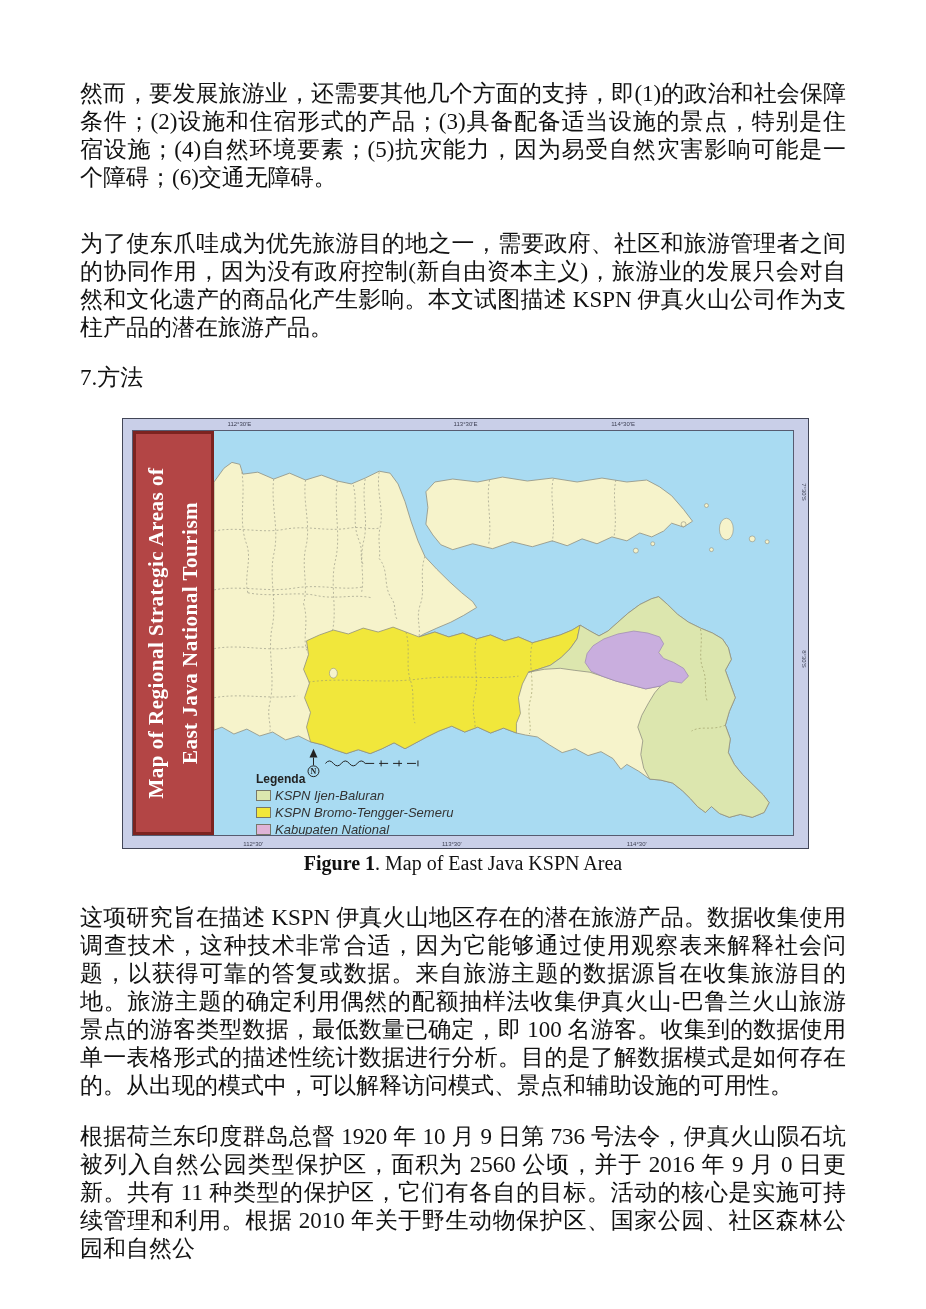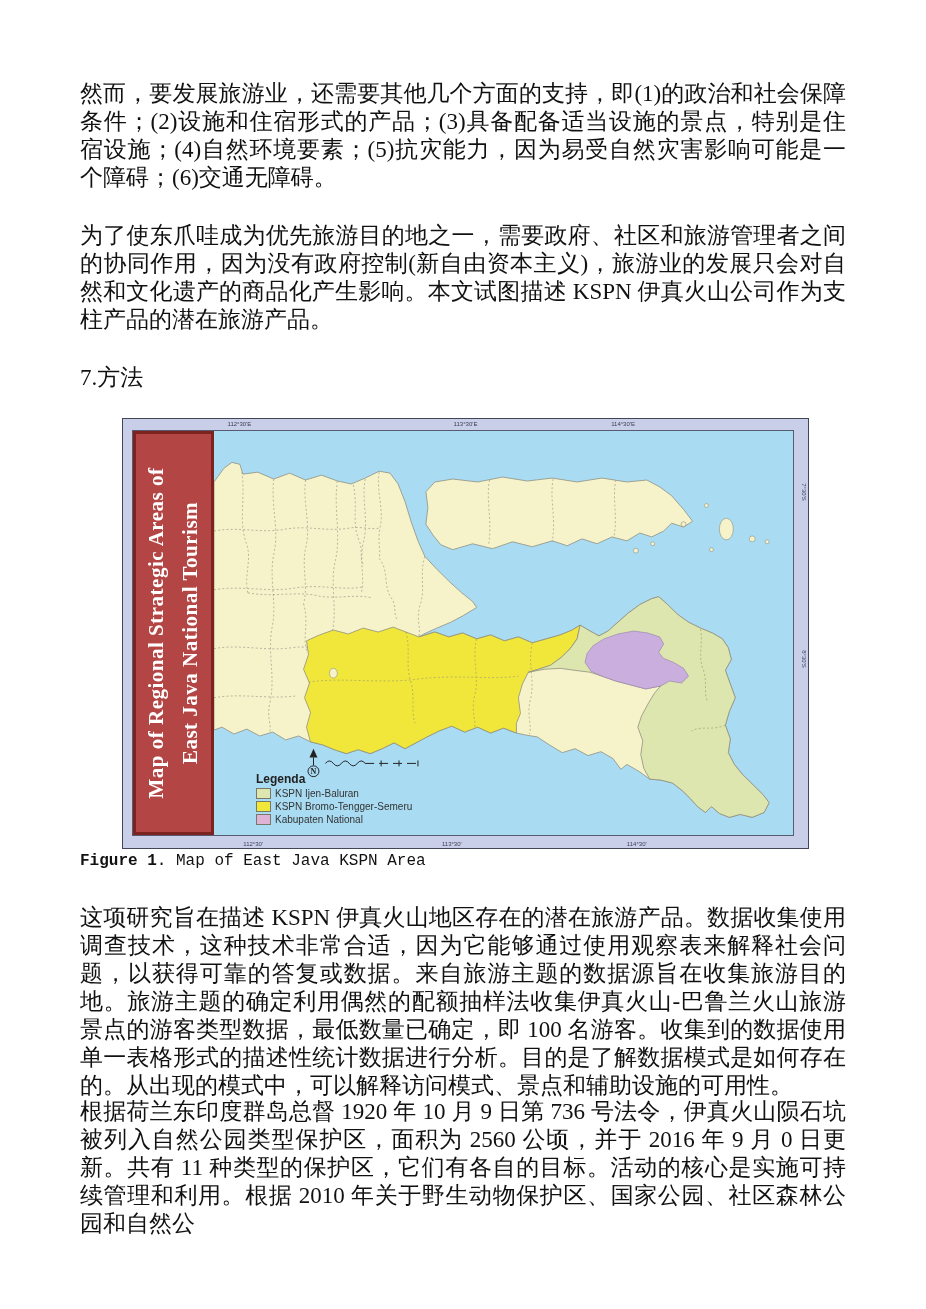--- a/index.html
+++ b/index.html
@@ -10,24 +10,24 @@
     font-family:"Liberation Serif","DejaVu Serif",serif;
     color:#111;
   }
   .para{
     position:absolute;left:80px;width:766px;
     font-size:23px;line-height:28px;
     text-align:justify;
     letter-spacing:0px;
   }
   #p1{top:80px;}
-  #p2{top:222px;}
+  #p2{top:230px;}
   #sec-heading{position:absolute;left:80px;top:362px;font-size:23px;}
   #p3{top:883px;margin-top:21px;}
-  #p4{top:1098px;}
+  #p4{top:1123px;}
 
   
   .figure{
     position:absolute;left:122px;top:418px;width:687px;height:431px;
     box-sizing:border-box;
     background:#c9cfe8;
     border:1px solid #424657;
     padding:11px 14px 12px 9px;
   }
   .fig-inner{
@@ -54,34 +54,34 @@
   .legend{
     position:absolute;left:42px;top:341px;width:150px;
     font-family:"Liberation Sans","DejaVu Sans",sans-serif;
   }
   .legend-title{font-size:12px;font-weight:bold;color:#222;margin-bottom:2px;}
   .legend-row{display:flex;align-items:center;margin-bottom:2px;}
   .legend-swatch{width:13px;height:9px;border:1px solid #77776a;margin-right:4px;flex:0 0 13px;}
   .sw-green{background:#dce6ae;}
   .sw-yellow{background:#f1e73b;}
   .sw-pink{background:#dfb3d6;}
-  .legend-label{font-size:10px;color:#333;white-space:nowrap;}
+  .legend-label{font-size:13px;color:#333;white-space:nowrap;font-style:italic;}
 
   .axis-label{
     position:absolute;
     font-family:"Liberation Sans","DejaVu Sans",sans-serif;
     font-size:6px;color:#3c3f52;
   }
   .axis-top{top:2px;transform:translateX(-50%);}
   .axis-bottom{bottom:1px;transform:translateX(-50%);}
   .axis-right{right:1px;writing-mode:vertical-rl;transform:translateY(-50%);}
 
   .caption{
     position:absolute;left:80px;top:852px;width:766px;
-    font-size:16px;font-family:Liberation Mono, monospace;
+    text-align:center;font-size:20px;
   }
   .caption b{font-weight:bold;}
 </style>
 </head>
 <body>
 
 <div class="para" id="p1">然而，要发展旅游业，还需要其他几个方面的支持，即(1)的政治和社会保障条件；(2)设施和住宿形式的产品；(3)具备配备适当设施的景点，特别是住宿设施；(4)自然环境要素；(5)抗灾能力，因为易受自然灾害影响可能是一个障碍；(6)交通无障碍。</div>
 <div class="para" id="p2">为了使东爪哇成为优先旅游目的地之一，需要政府、社区和旅游管理者之间的协同作用，因为没有政府控制(新自由资本主义)，旅游业的发展只会对自然和文化遗产的商品化产生影响。本文试图描述 KSPN 伊真火山公司作为支柱产品的潜在旅游产品。</div>
 <div id="sec-heading">7.方法</div>
 

